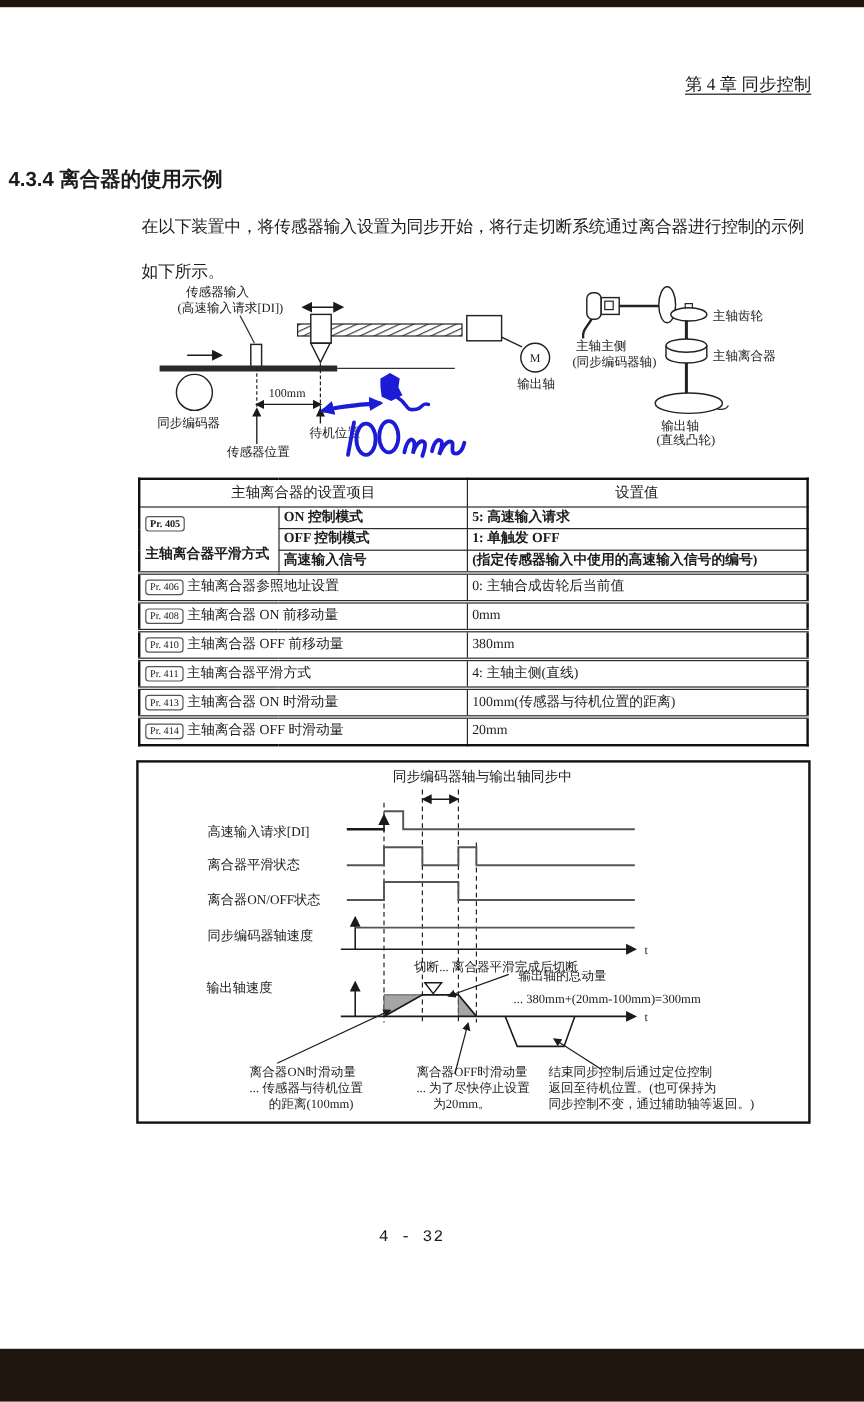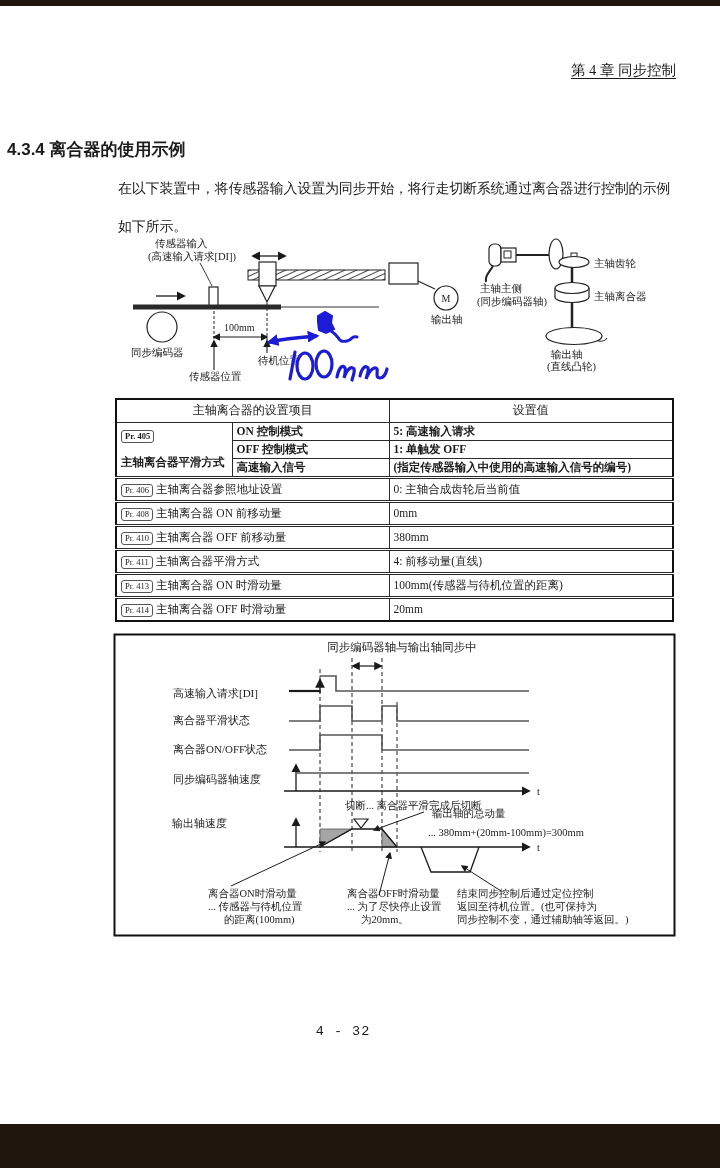--- a/index.html
+++ b/index.html
@@ -163,21 +163,21 @@
     <tr class="sep">
       <td colspan="2">
         <span class="badge">Pr. 410</span>
         <span>主轴离合器 OFF 前移动量</span></td>
       <td>380mm</td>
     </tr>
     <tr class="sep">
       <td colspan="2">
         <span class="badge">Pr. 411</span>
         <span>主轴离合器平滑方式</span></td>
-      <td>4: 前移动量(直线)</td>
+      <td>4: 主轴主侧(直线)</td>
     </tr>
     <tr class="sep">
       <td colspan="2">
         <span class="badge">Pr. 413</span>
         <span>主轴离合器 ON 时滑动量</span></td>
       <td>100mm(传感器与待机位置的距离)</td>
     </tr>
     <tr class="sep">
       <td colspan="2">
         <span class="badge">Pr. 414</span>

